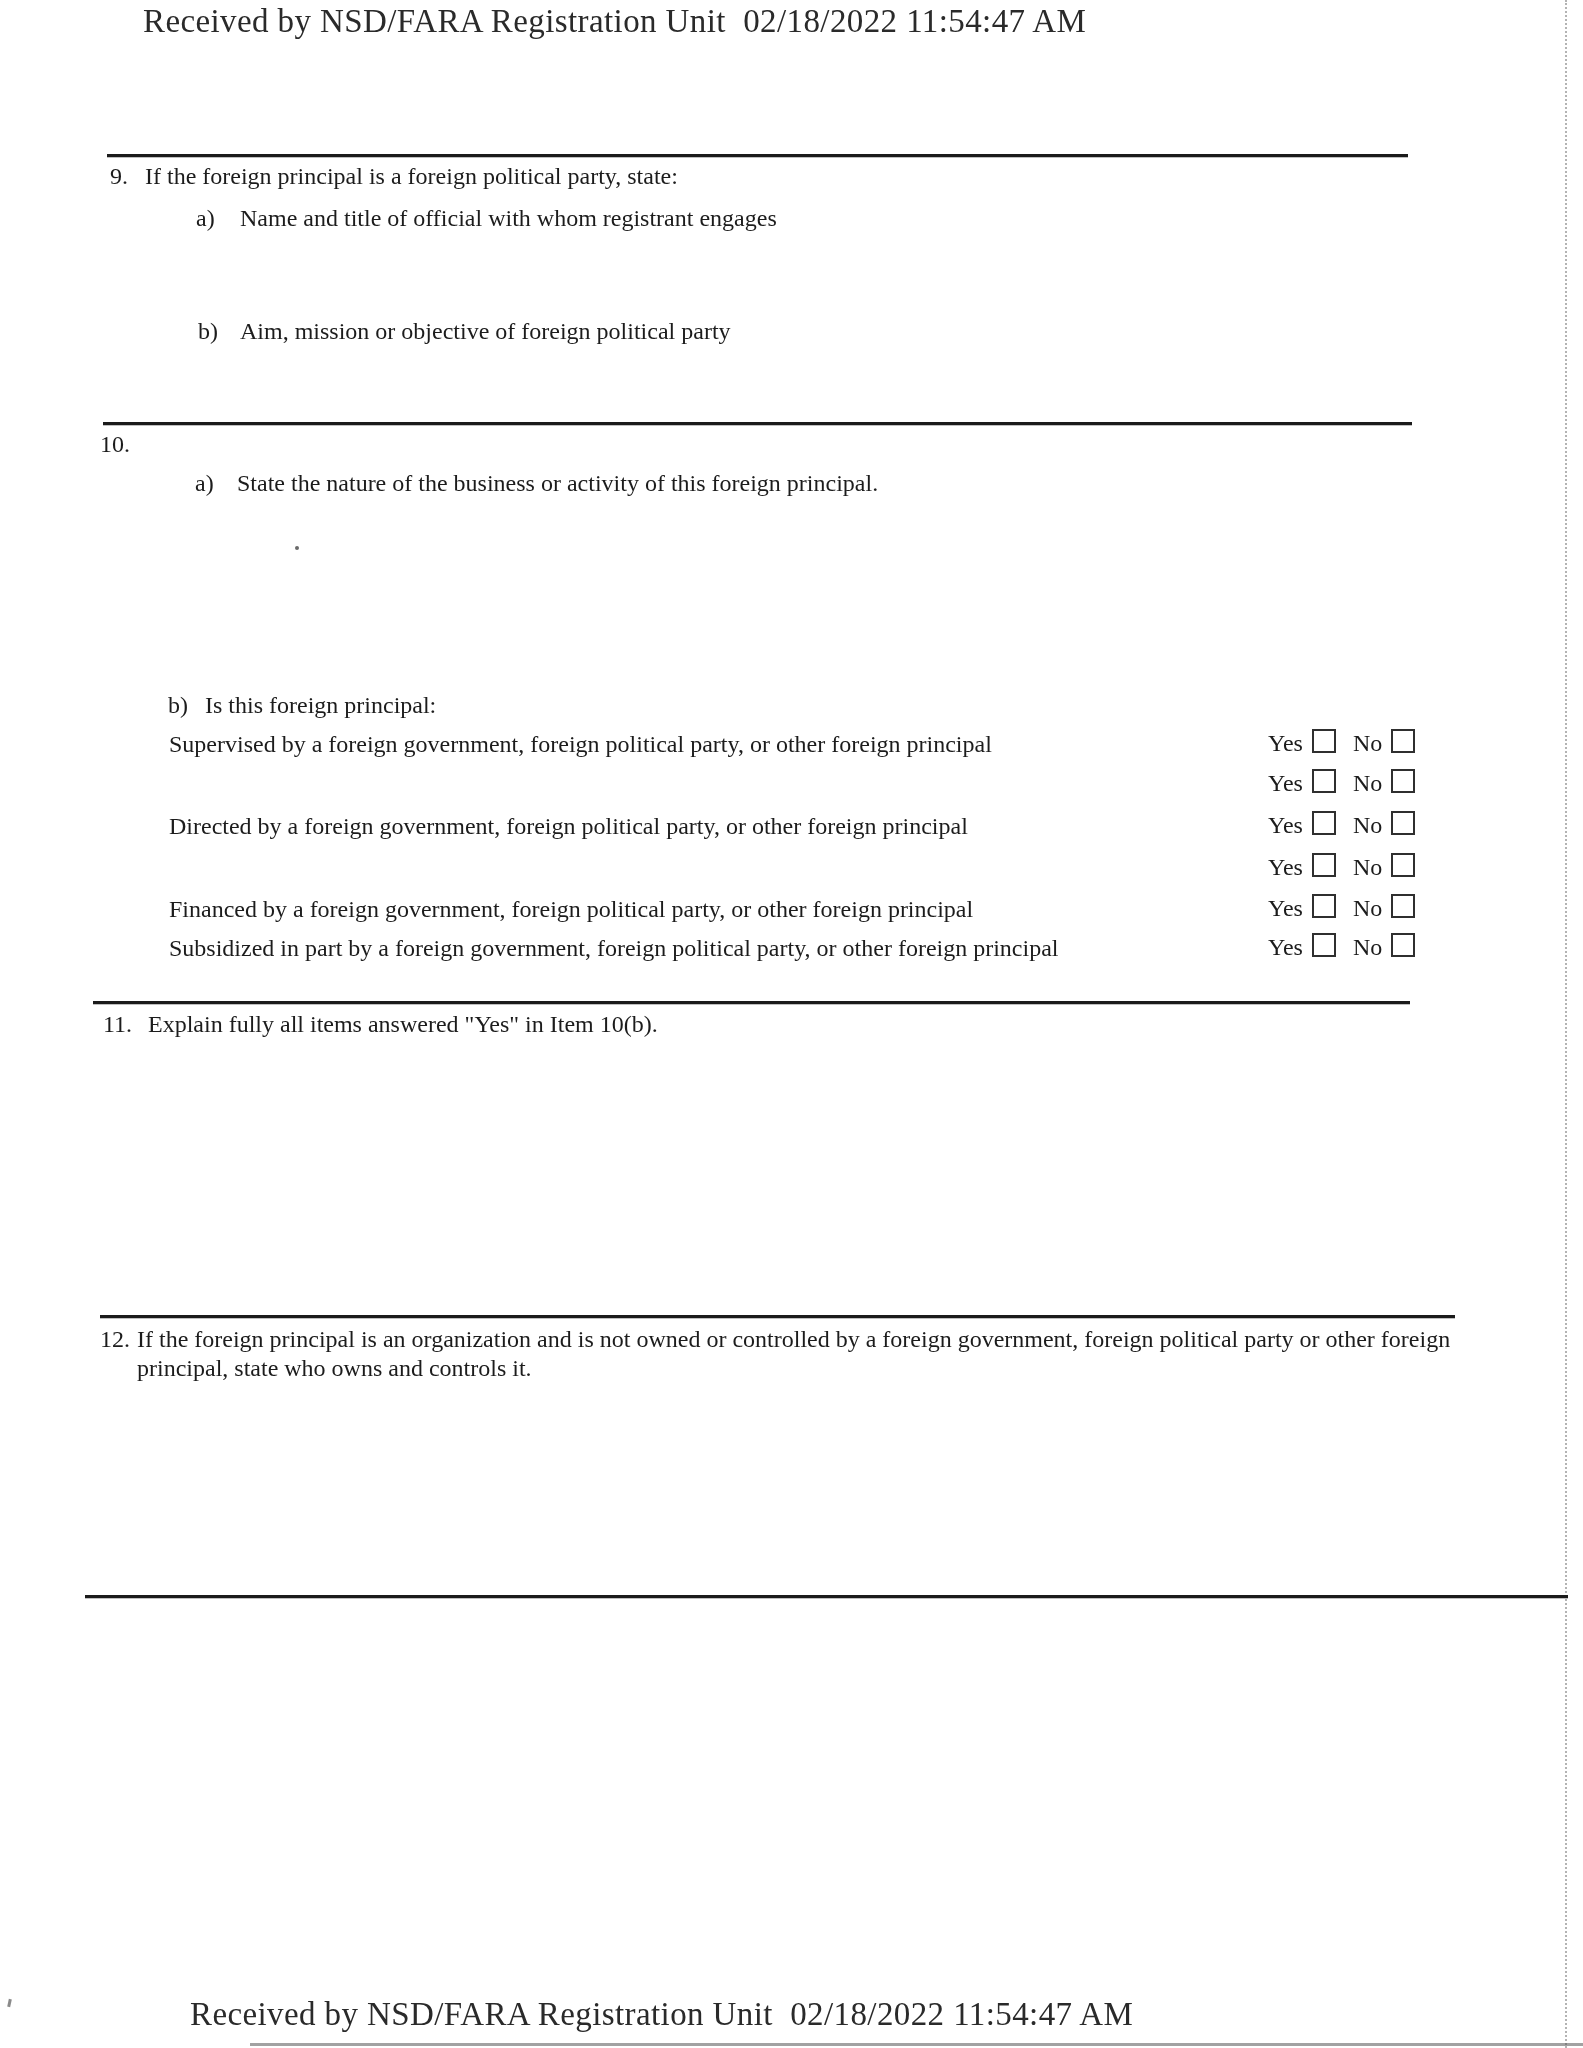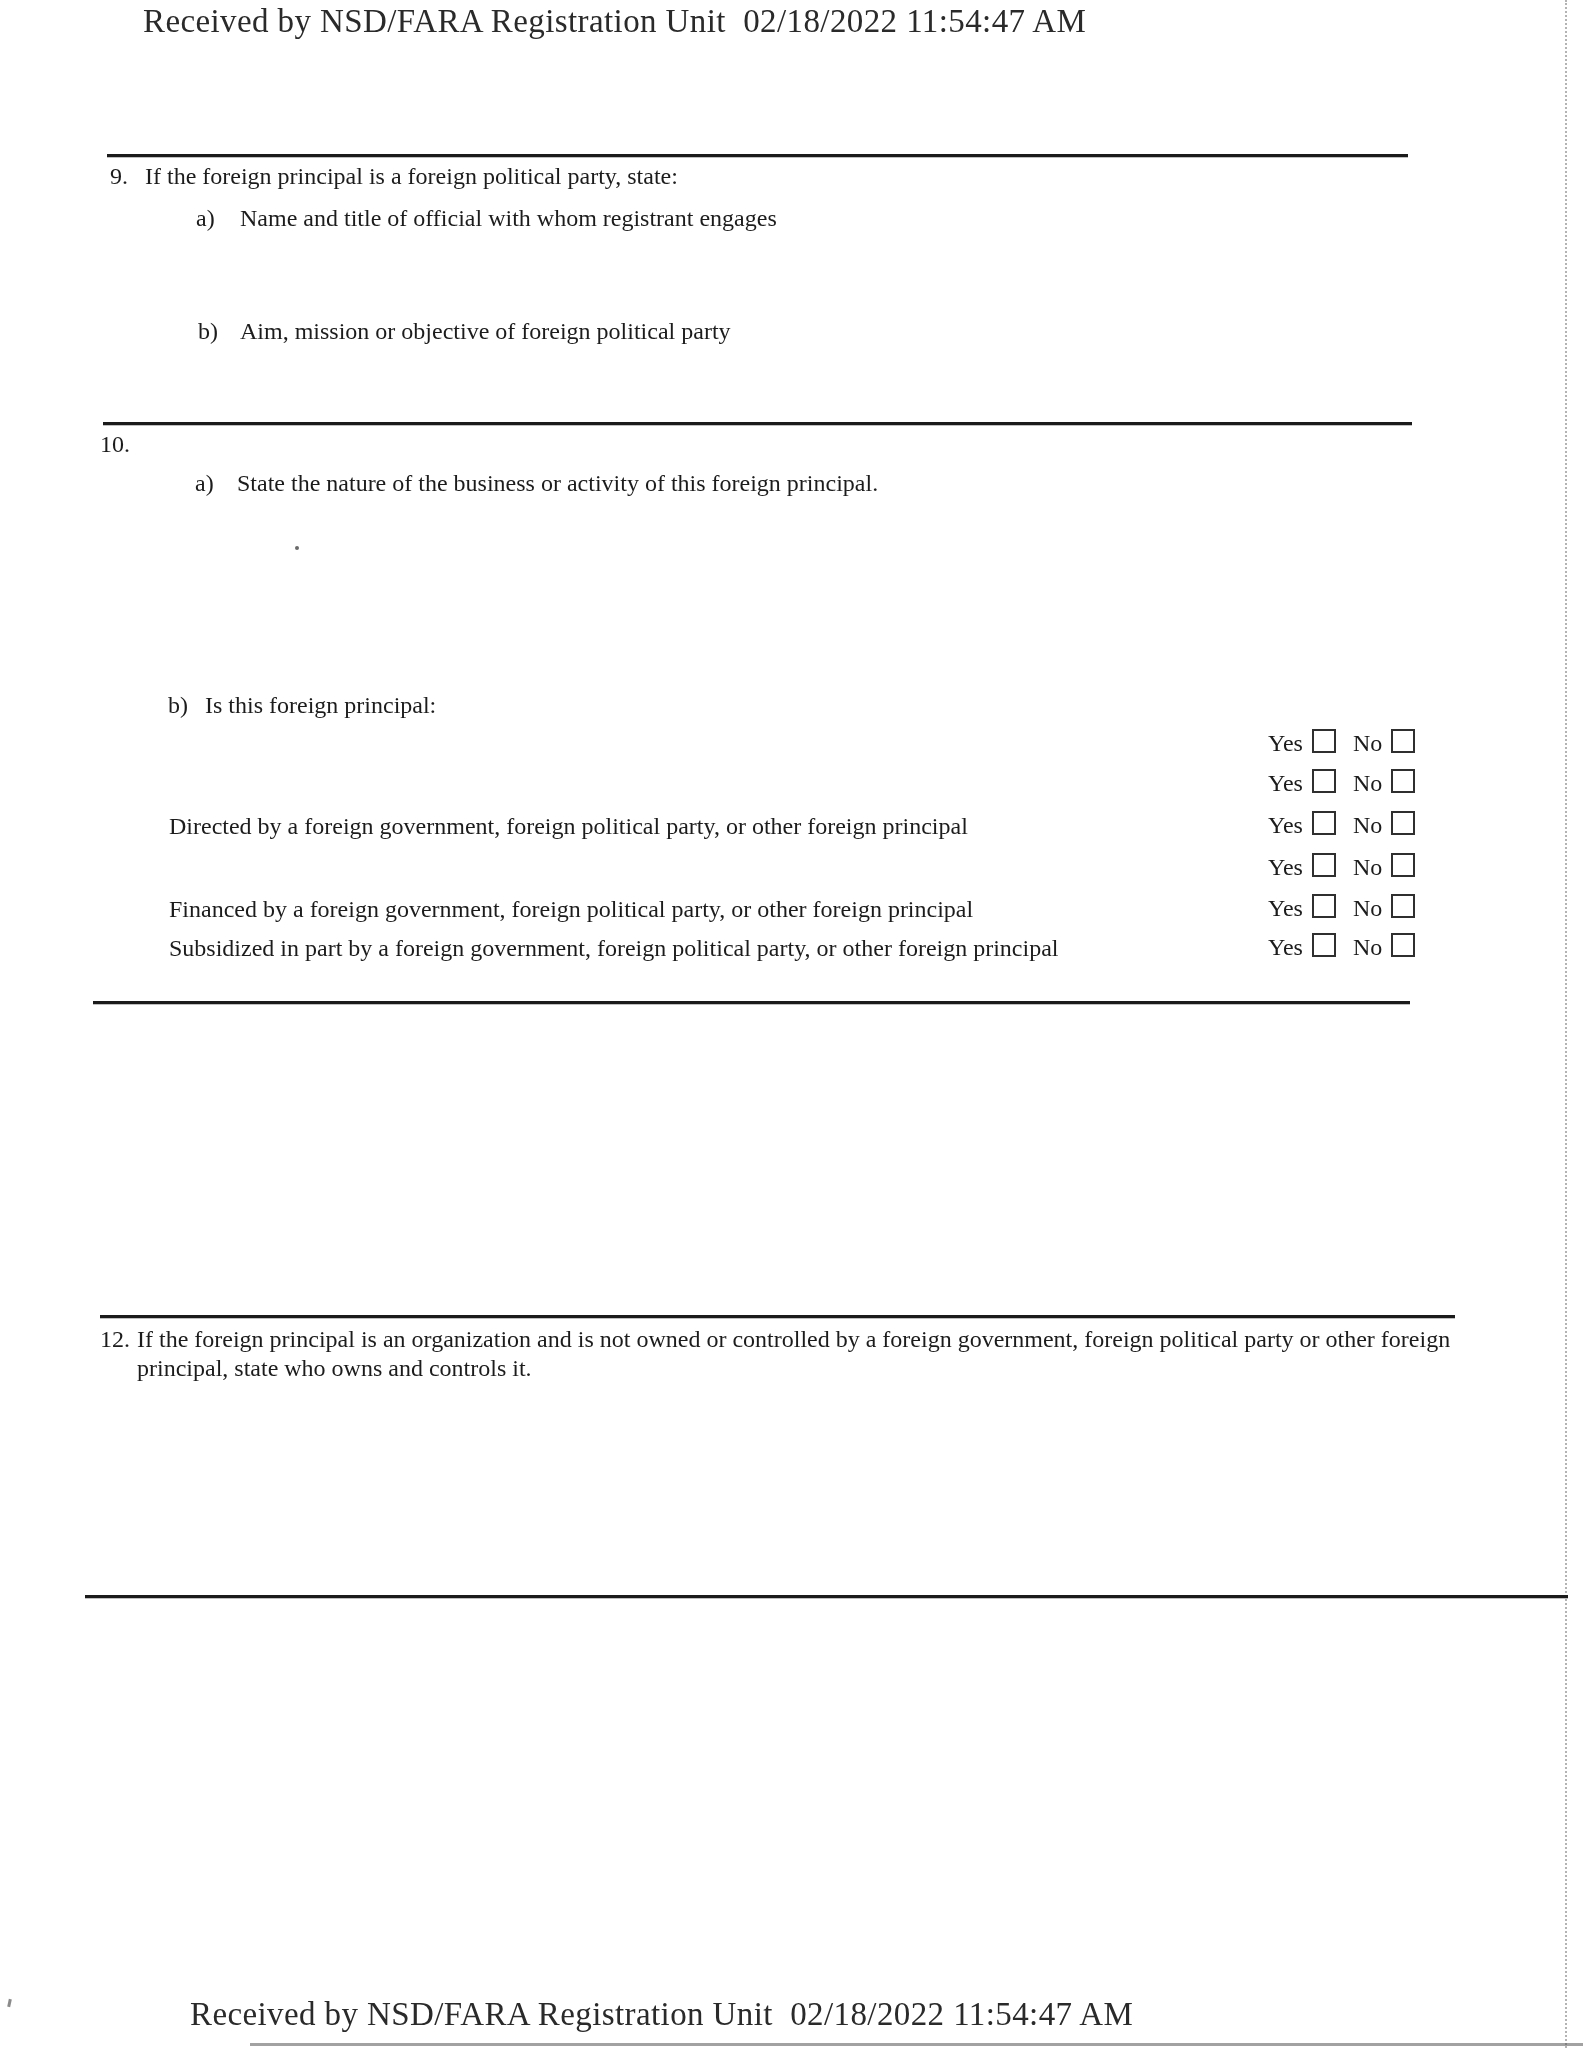--- a/index.html
+++ b/index.html
@@ -96,20 +96,21 @@
   </div>
 
   <div class="speck-dot" style="left:295px;top:546px;width:4px;height:4px;"></div>
 
   <div class="sub body-text" style="left:168px;top:691px;">
     <span class="sub-label" style="width:37px;">b)</span>
     <span>Is this foreign principal:</span>
   </div>
 
   <div class="yn-row body-text" style="top:729px;">
+    <span class="row-label">Supervised by a foreign government, foreign political party, or other foreign principal</span>
     <span class="yn-group">
       <span>Yes</span>
       <span class="cb"></span>
       <span class="no-label">No</span>
       <span class="cb"></span>
     </span>
   </div>
 
   <div class="yn-row body-text" style="top:769px;">
     <span class="yn-group">
@@ -154,20 +155,24 @@
     <span class="yn-group">
       <span>Yes</span>
       <span class="cb"></span>
       <span class="no-label">No</span>
       <span class="cb"></span>
     </span>
   </div>
 
   <div class="rule" style="left:93px;top:1001px;width:1317px;"></div>
 
+  <div class="item body-text" style="left:103px;top:1010px;padding-left:45px;width:1100px;">
+    <span class="num">11.</span>
+    <span>Explain fully all items answered "Yes" in Item 10(b).</span>
+  </div>
 
   <div class="rule" style="left:100px;top:1315px;width:1355px;"></div>
 
   <div class="item body-text" style="left:100px;top:1325px;padding-left:37px;width:1356px;">
     <span class="num">12.</span>
     <span>If the foreign principal is an organization and is not owned or controlled by a foreign government, foreign political party or other foreign principal, state who owns and controls it.</span>
   </div>
 
   <div class="rule" style="left:85px;top:1595px;width:1483px;"></div>
 

